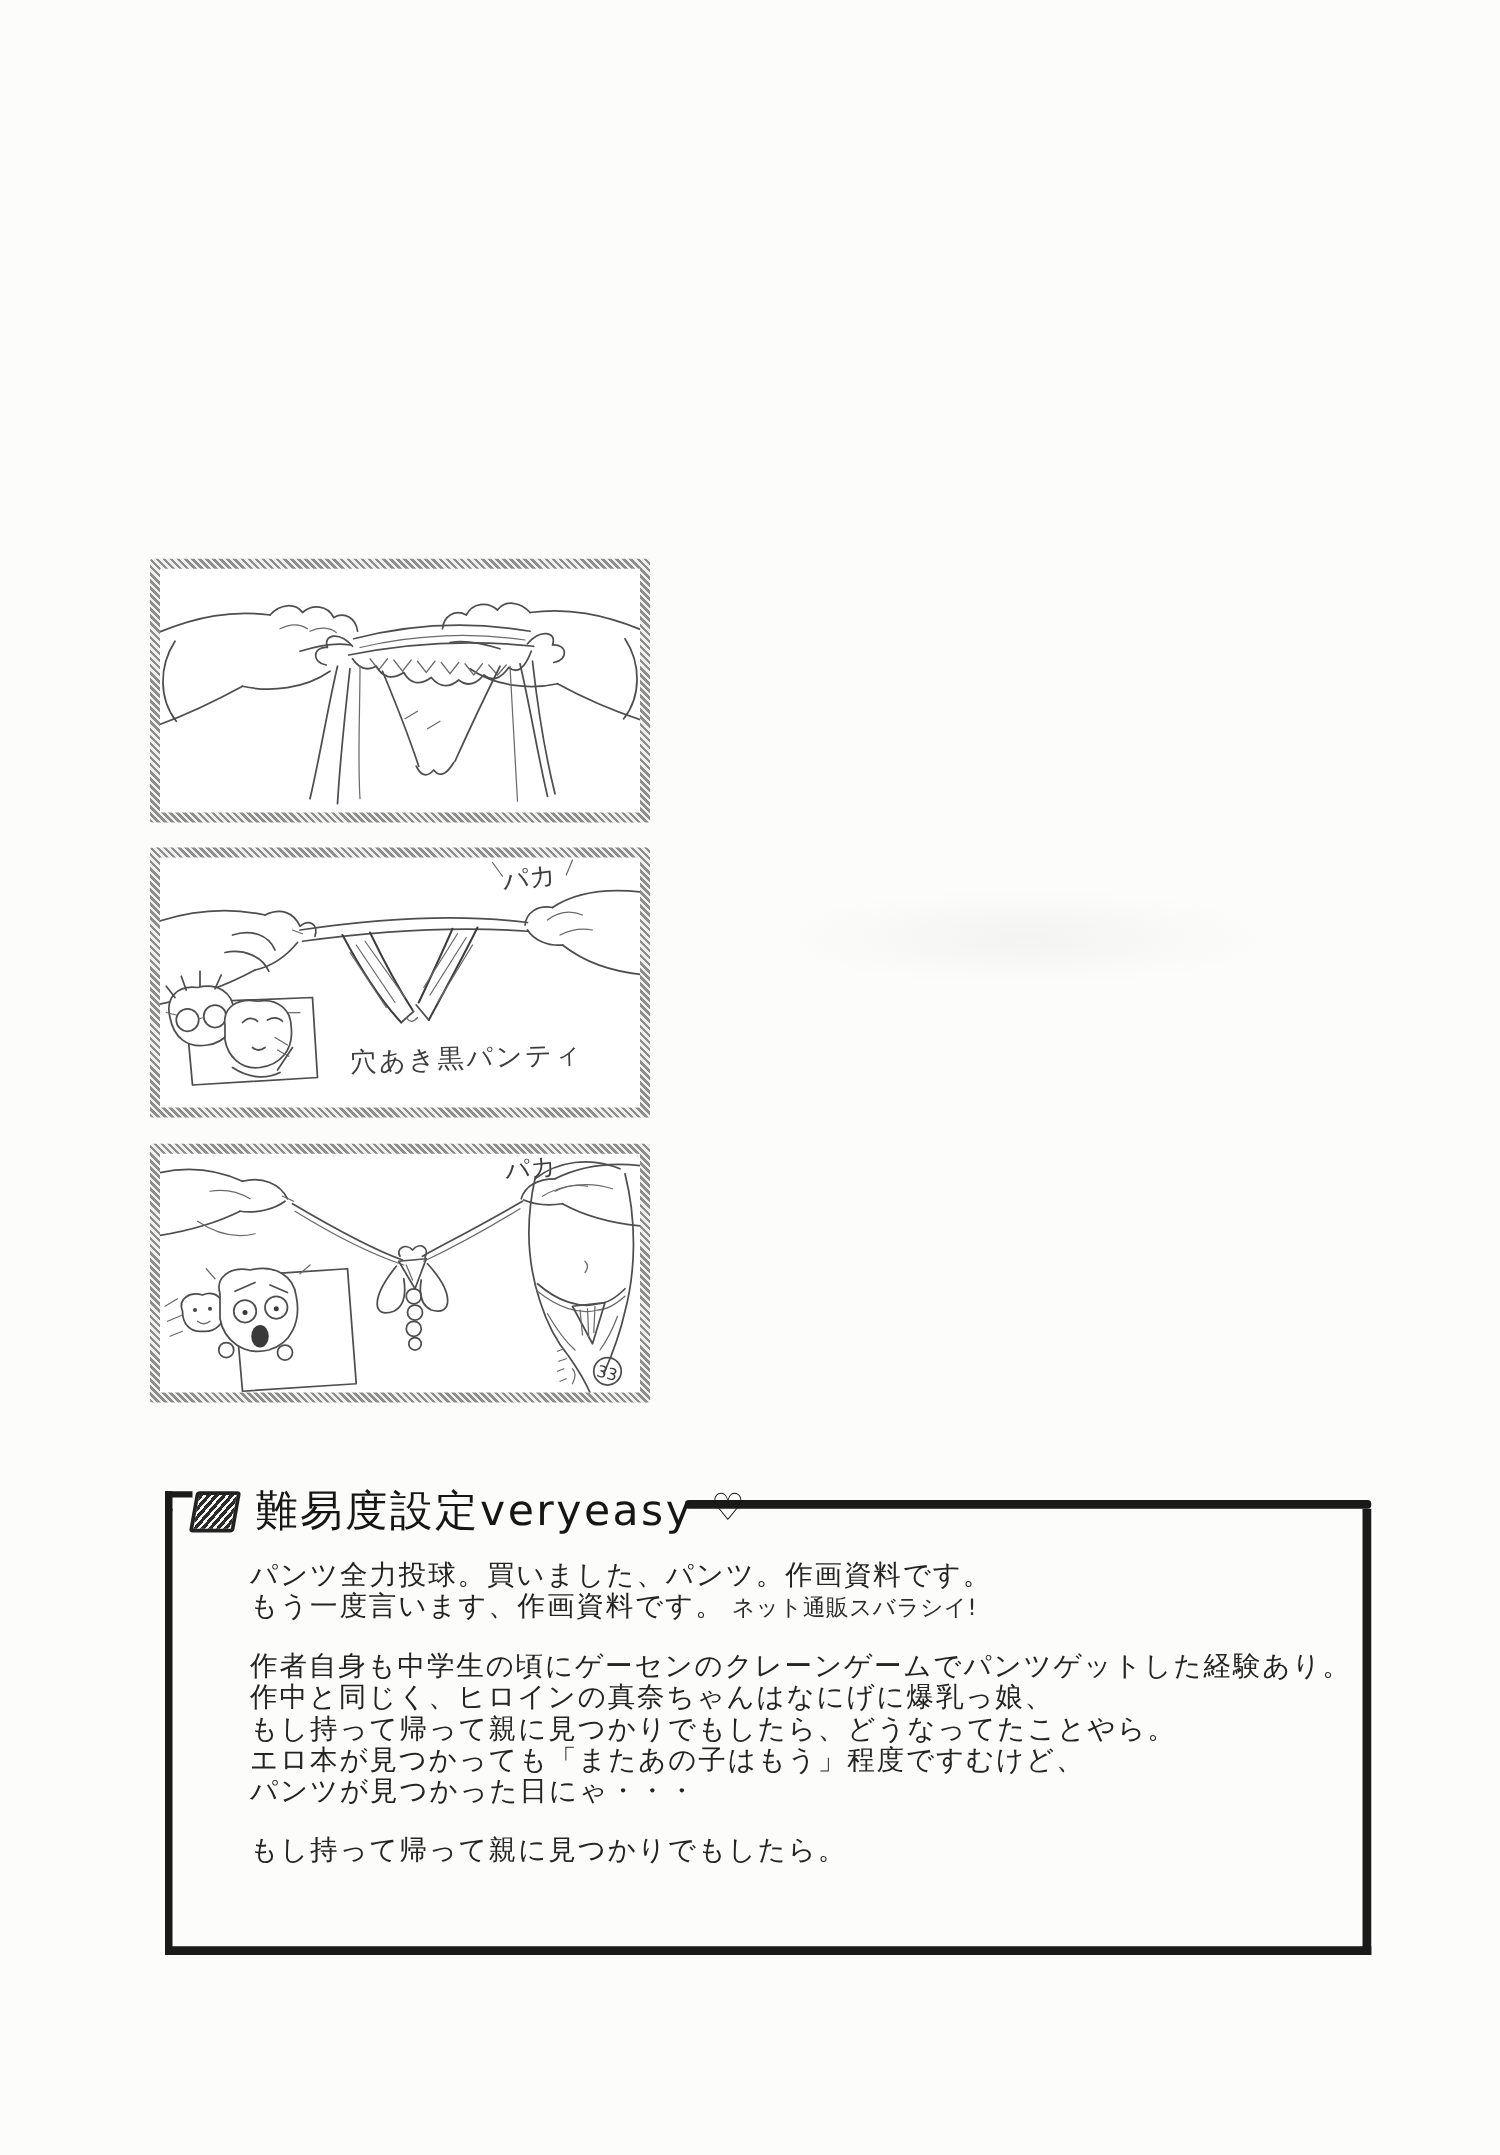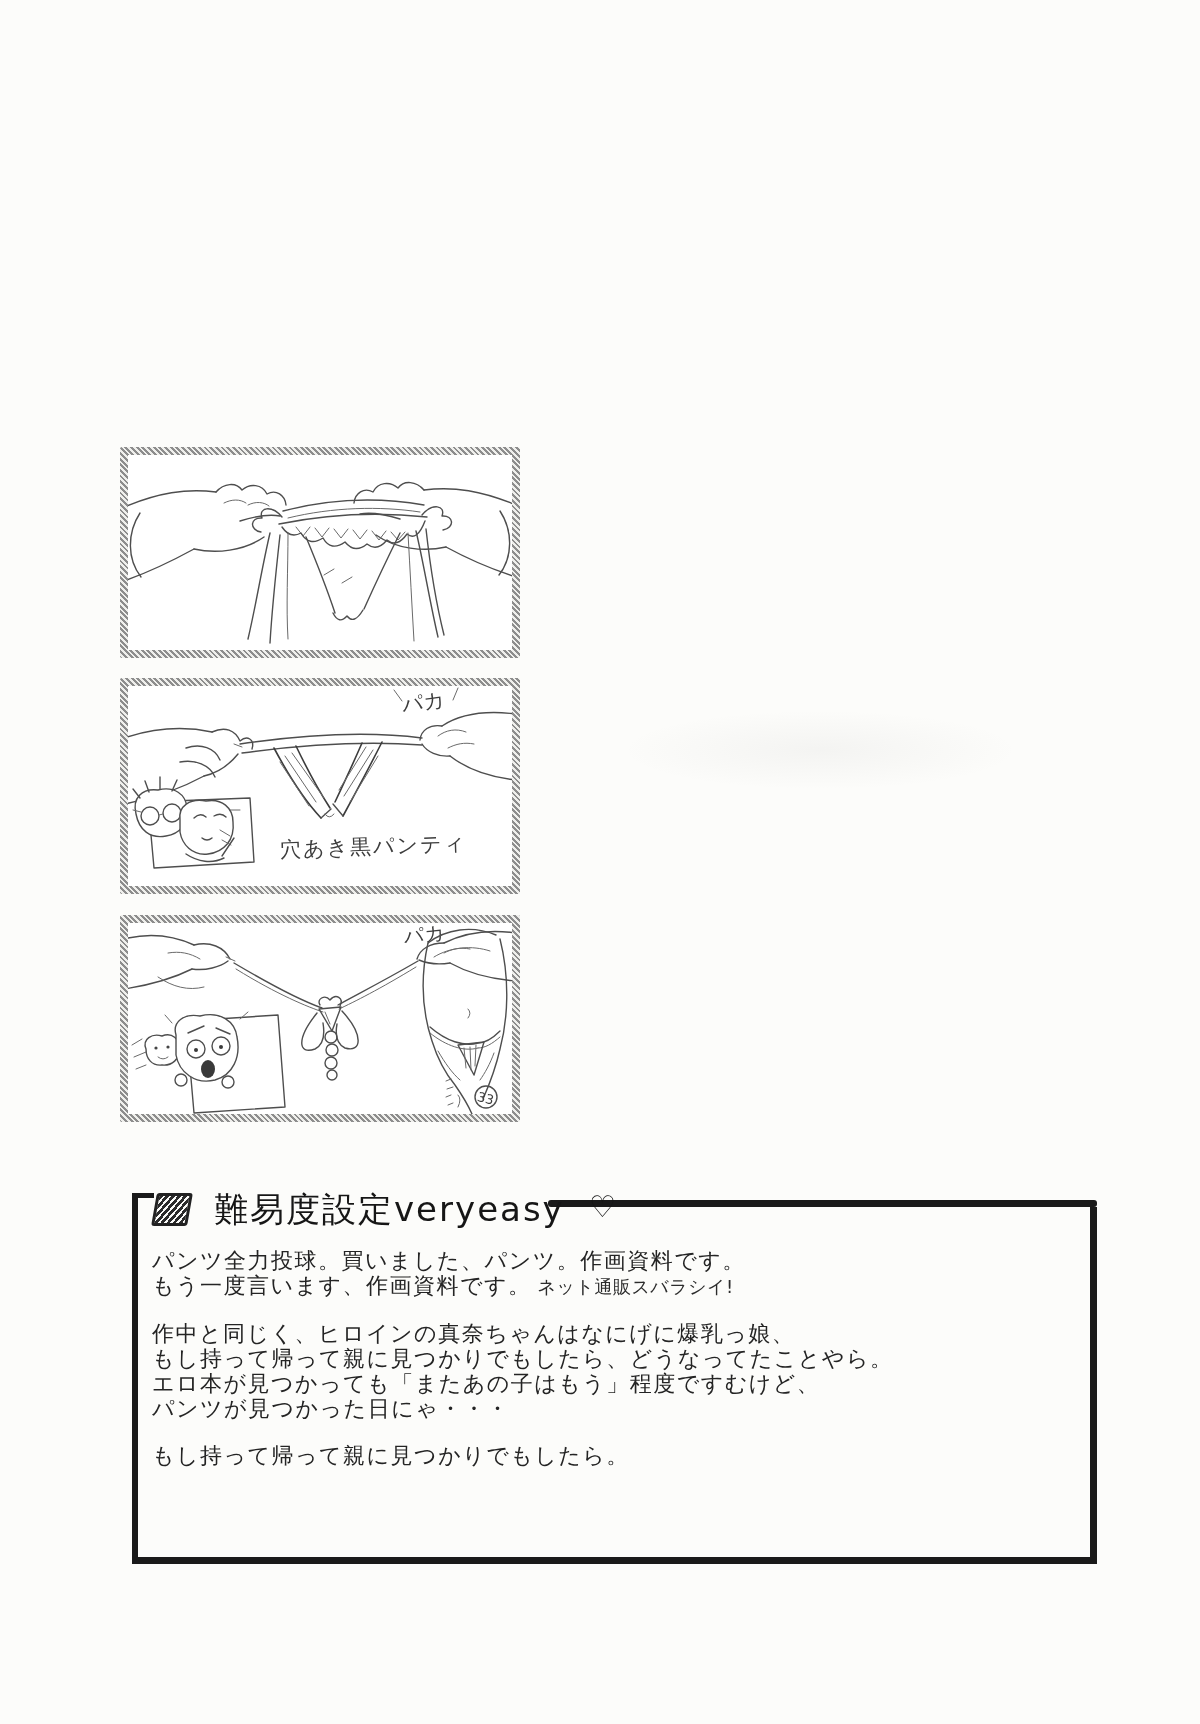--- a/index.html
+++ b/index.html
@@ -40,32 +40,32 @@
     border-bottom:7px solid #1a1a1a;
   }
   .note-box::before {               
     content:""; position:absolute; top:-7px; left:410px; right:-7px; height:7px;
     background:#1a1a1a; border-radius:3px;
   }
   .corner-stub-v { position:absolute; top:-14px; left:-6px; width:6px; height:16px; background:#1a1a1a; }
   .corner-stub-h { position:absolute; top:-14px; left:-6px; width:22px; height:5px; background:#1a1a1a; }
   .note-title {
     position:absolute; top:-18px; left:16px;
-    display:flex; align-items:center; gap:24px;
+    display:flex; align-items:center; gap:14px;
     font-size:34px; line-height:40px; color:#161616; font-weight:500;
     letter-spacing:2px; white-space:nowrap;justify-content:center;
   }
   .title-icon {
     width:30px; height:27px; flex:0 0 auto;
     background:repeating-linear-gradient(125deg,#2b2b2b 0 3px,#fafaf8 3px 5px);
     border:3px solid #222; border-radius:3px;
     transform:skewX(-10deg);
   }
   .title-heart { font-size:30px; font-weight:400; transform:translateY(-2px); }
-  .note-body { padding:41px 16px 0 14px; color:#242424; }
+  .note-body { padding:41px 16px 0 14px; color:#242424;margin-left:48px; }
   .para { margin:0; }
   .para + .para { margin-top:22px; }
   .nline { font-size:22px; line-height:25px; letter-spacing:1.5px; white-space:nowrap; }
   .small-note { font-size:18px; letter-spacing:0.5px; margin-left:6px; color:#2c2c2c; }
 </style>
 </head>
 <body>
 
 <div class="page">
 
@@ -259,20 +259,21 @@
     </div>
 
     <div class="note-body">
       <div class="para">
         <div class="nline">パンツ全力投球。買いました、パンツ。作画資料です。</div>
         <div class="nline">
           <span>もう一度言います、作画資料です。</span><span class="small-note">ネット通販スバラシイ!</span>
         </div>
       </div>
       <div class="para">
+        <div class="nline">作者自身も中学生の頃にゲーセンのクレーンゲームでパンツゲットした経験あり。</div>
         <div class="nline">作中と同じく、ヒロインの真奈ちゃんはなにげに爆乳っ娘、</div>
         <div class="nline">もし持って帰って親に見つかりでもしたら、どうなってたことやら。</div>
         <div class="nline">エロ本が見つかっても「またあの子はもう」程度ですむけど、</div>
         <div class="nline">パンツが見つかった日にゃ・・・</div>
       </div>
       <div class="para">
         <div class="nline">もし持って帰って親に見つかりでもしたら。</div>
       </div>
     </div>
   </div>

